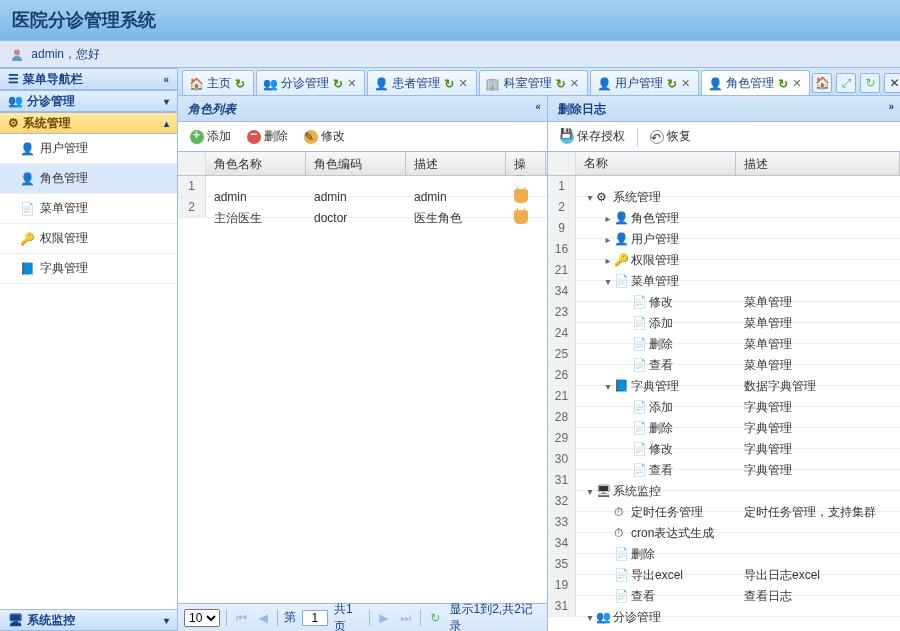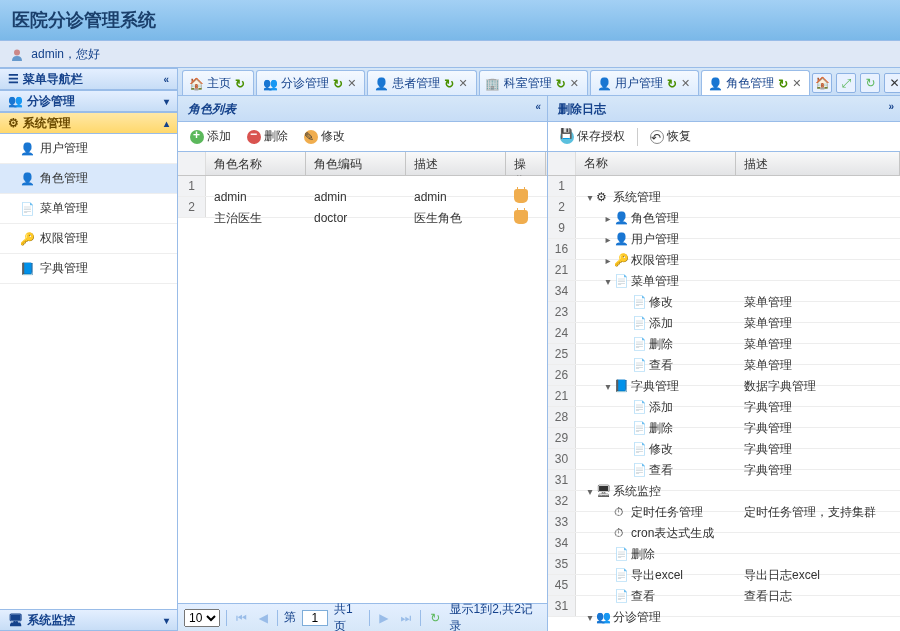--- a/index.html
+++ b/index.html
@@ -449,21 +449,21 @@
               <div class="rownum">35</div>
     <div class="g-cell col-tname">
       <span class="tree-indent" style="width:18px"></span>
       <span class="tree-toggle"></span>
       <span class="tree-icon">📄</span>
       <span>导出excel</span>
     </div>
     <div class="g-cell col-tdesc">导出日志excel</div>
             </div>
             <div class="grid-row">
-              <div class="rownum">45</div>
+              <div class="rownum">19</div>
     <div class="g-cell col-tname">
       <span class="tree-indent" style="width:18px"></span>
       <span class="tree-toggle"></span>
       <span class="tree-icon">📄</span>
       <span>查看</span>
     </div>
     <div class="g-cell col-tdesc">查看日志</div>
             </div>
             <div class="grid-row">
               <div class="rownum">31</div>

